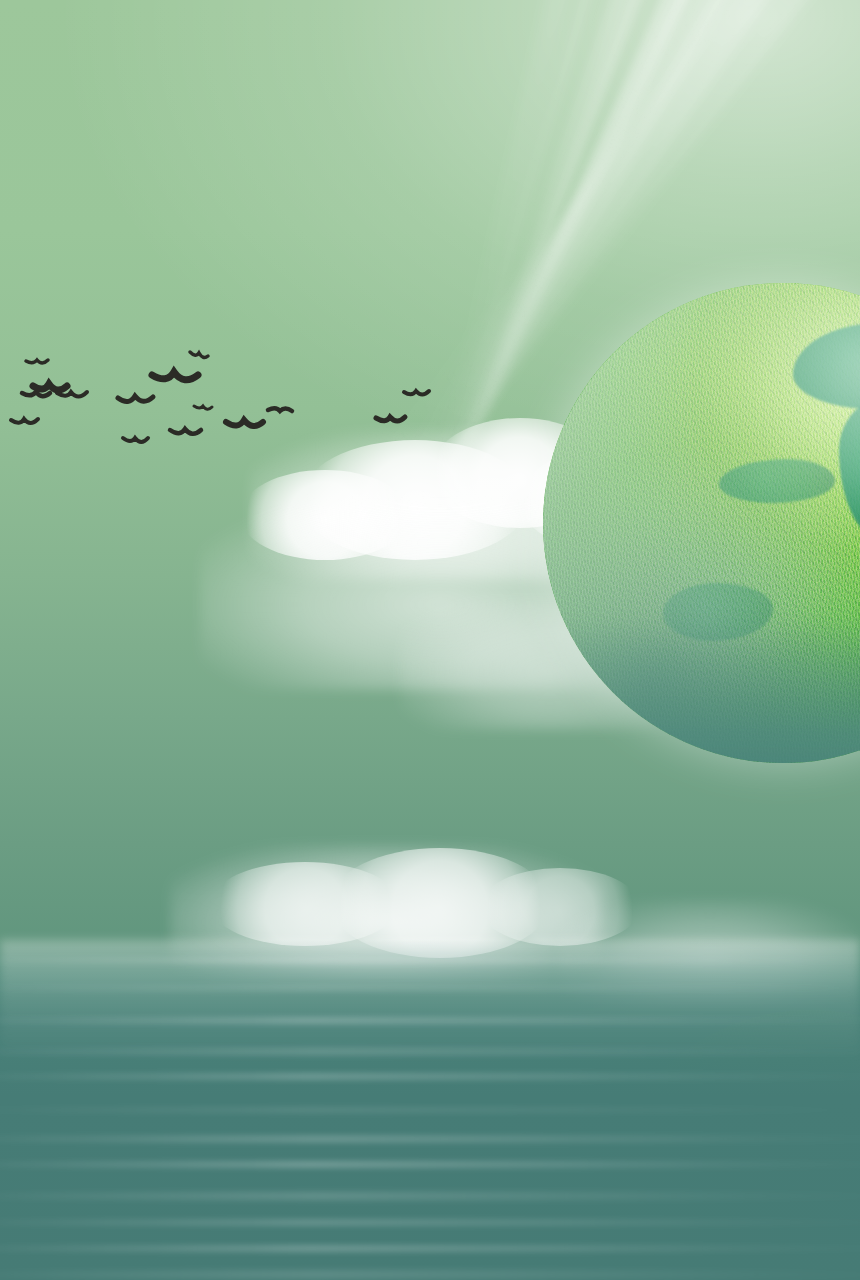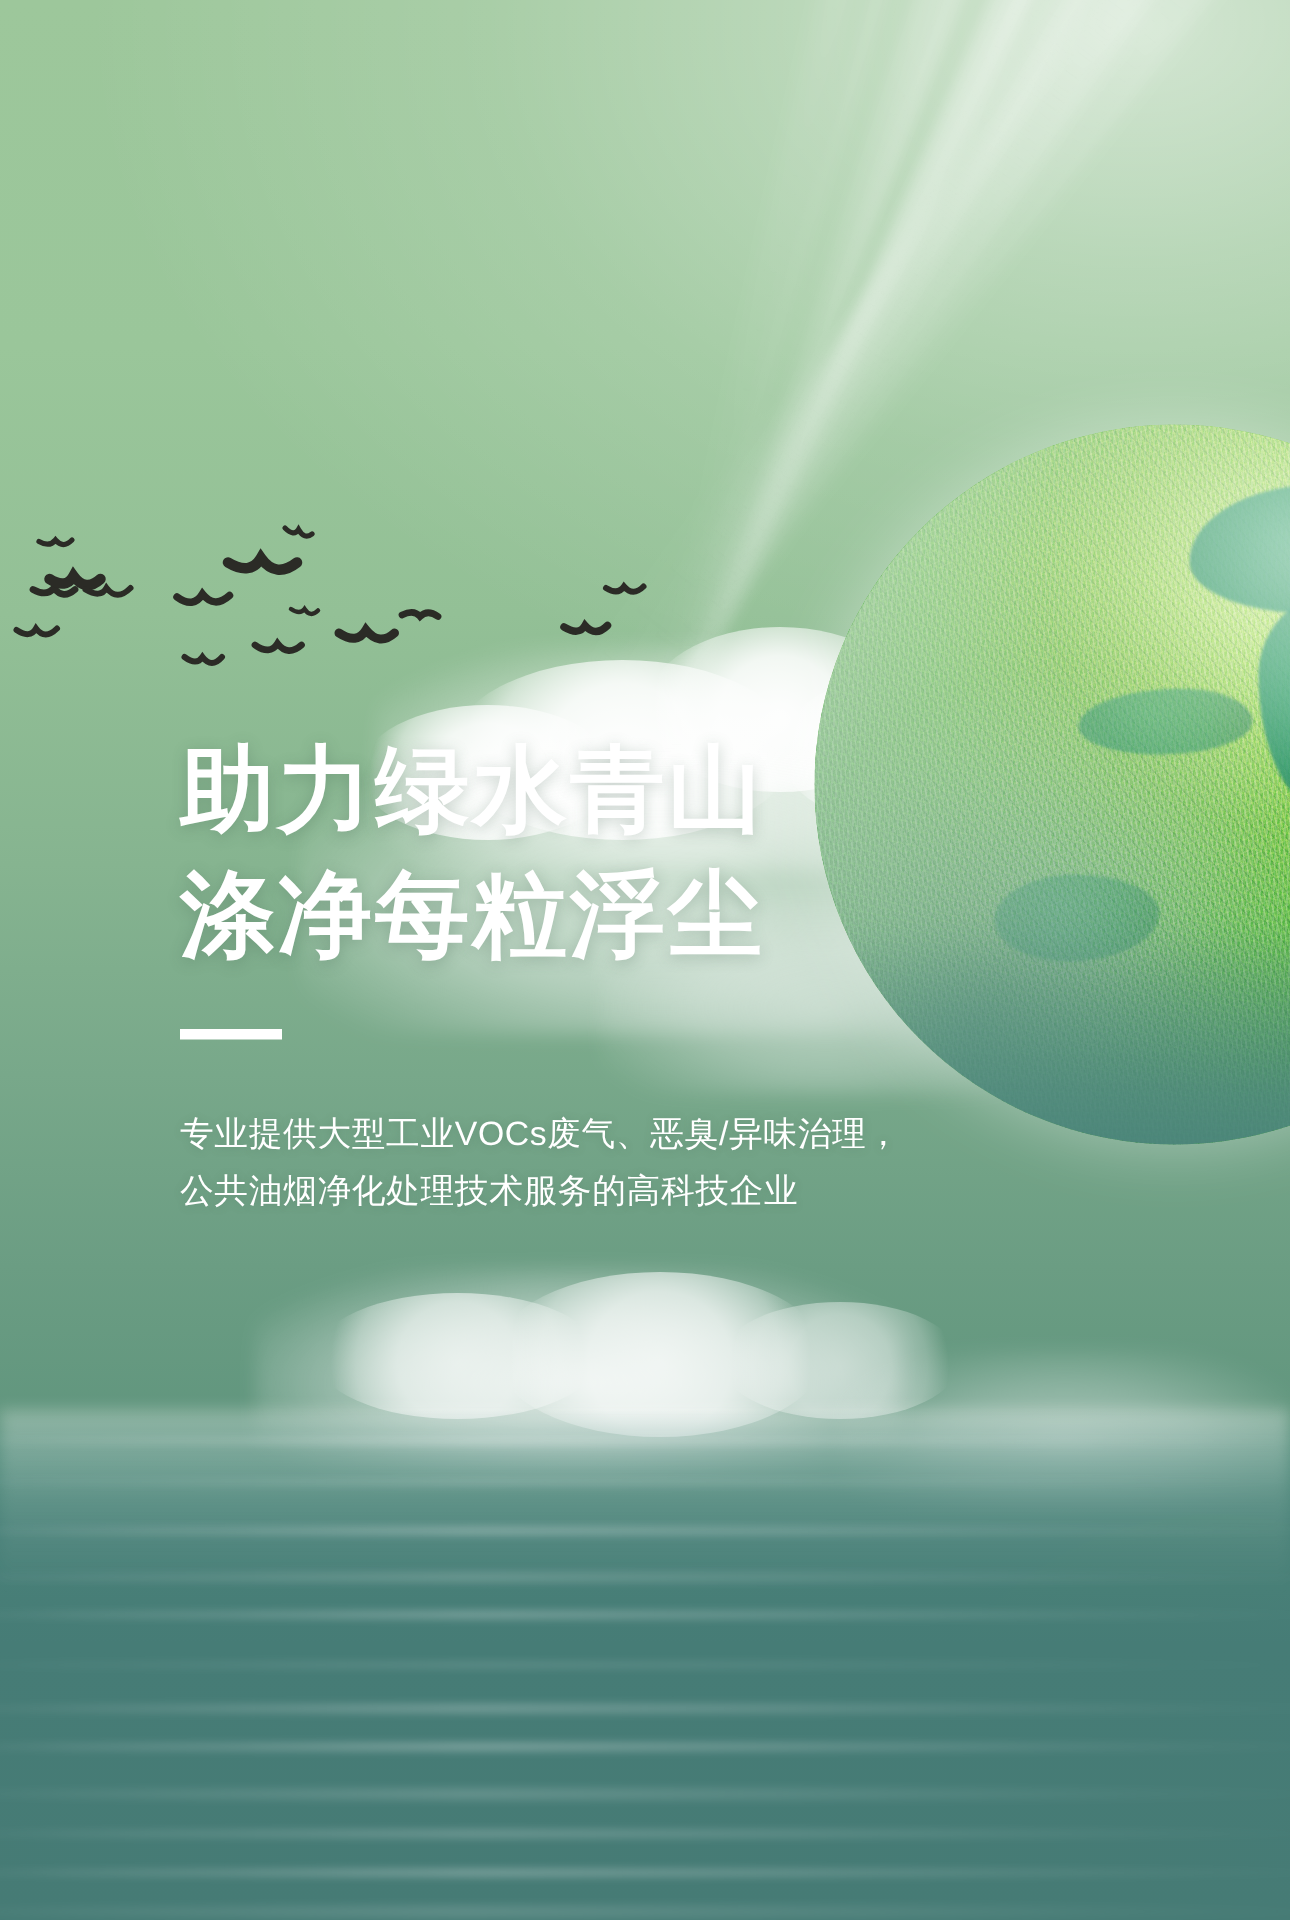--- a/index.html
+++ b/index.html
@@ -350,21 +350,14 @@
         <path class="bird" stroke-width="3" d="M194,76 q6,4 9,0 q4,6 9,1"></path>
         <path class="bird" stroke-width="4.5" d="M170,100 q10,7 15,-1 q7,9 16,1"></path>
         <path class="bird" stroke-width="6" d="M226,92 q12,8 18,-2 q9,11 19,2"></path>
         <path class="bird" stroke-width="4.5" d="M268,80 q8,-4 12,1 q5,-5 12,0"></path>
         <path class="bird" stroke-width="5" d="M376,88 q10,6 14,-1 q7,8 15,0"></path>
         <path class="bird" stroke-width="4" d="M404,62 q8,5 12,-1 q6,7 13,0"></path>
       </g>
     </svg>
   </div>
 
-  <div class="content">
-    <div class="headline">助力绿水青山</div>
-    <div class="headline">涤净每粒浮尘</div>
-    <div class="divider"></div>
-    <div class="subtitle">专业提供大型工业VOCs废气、恶臭/异味治理，</div>
-    <div class="subtitle" style="margin-top:0">公共油烟净化处理技术服务的高科技企业</div>
-  </div>
 
 </div>
 
 </body></html>

